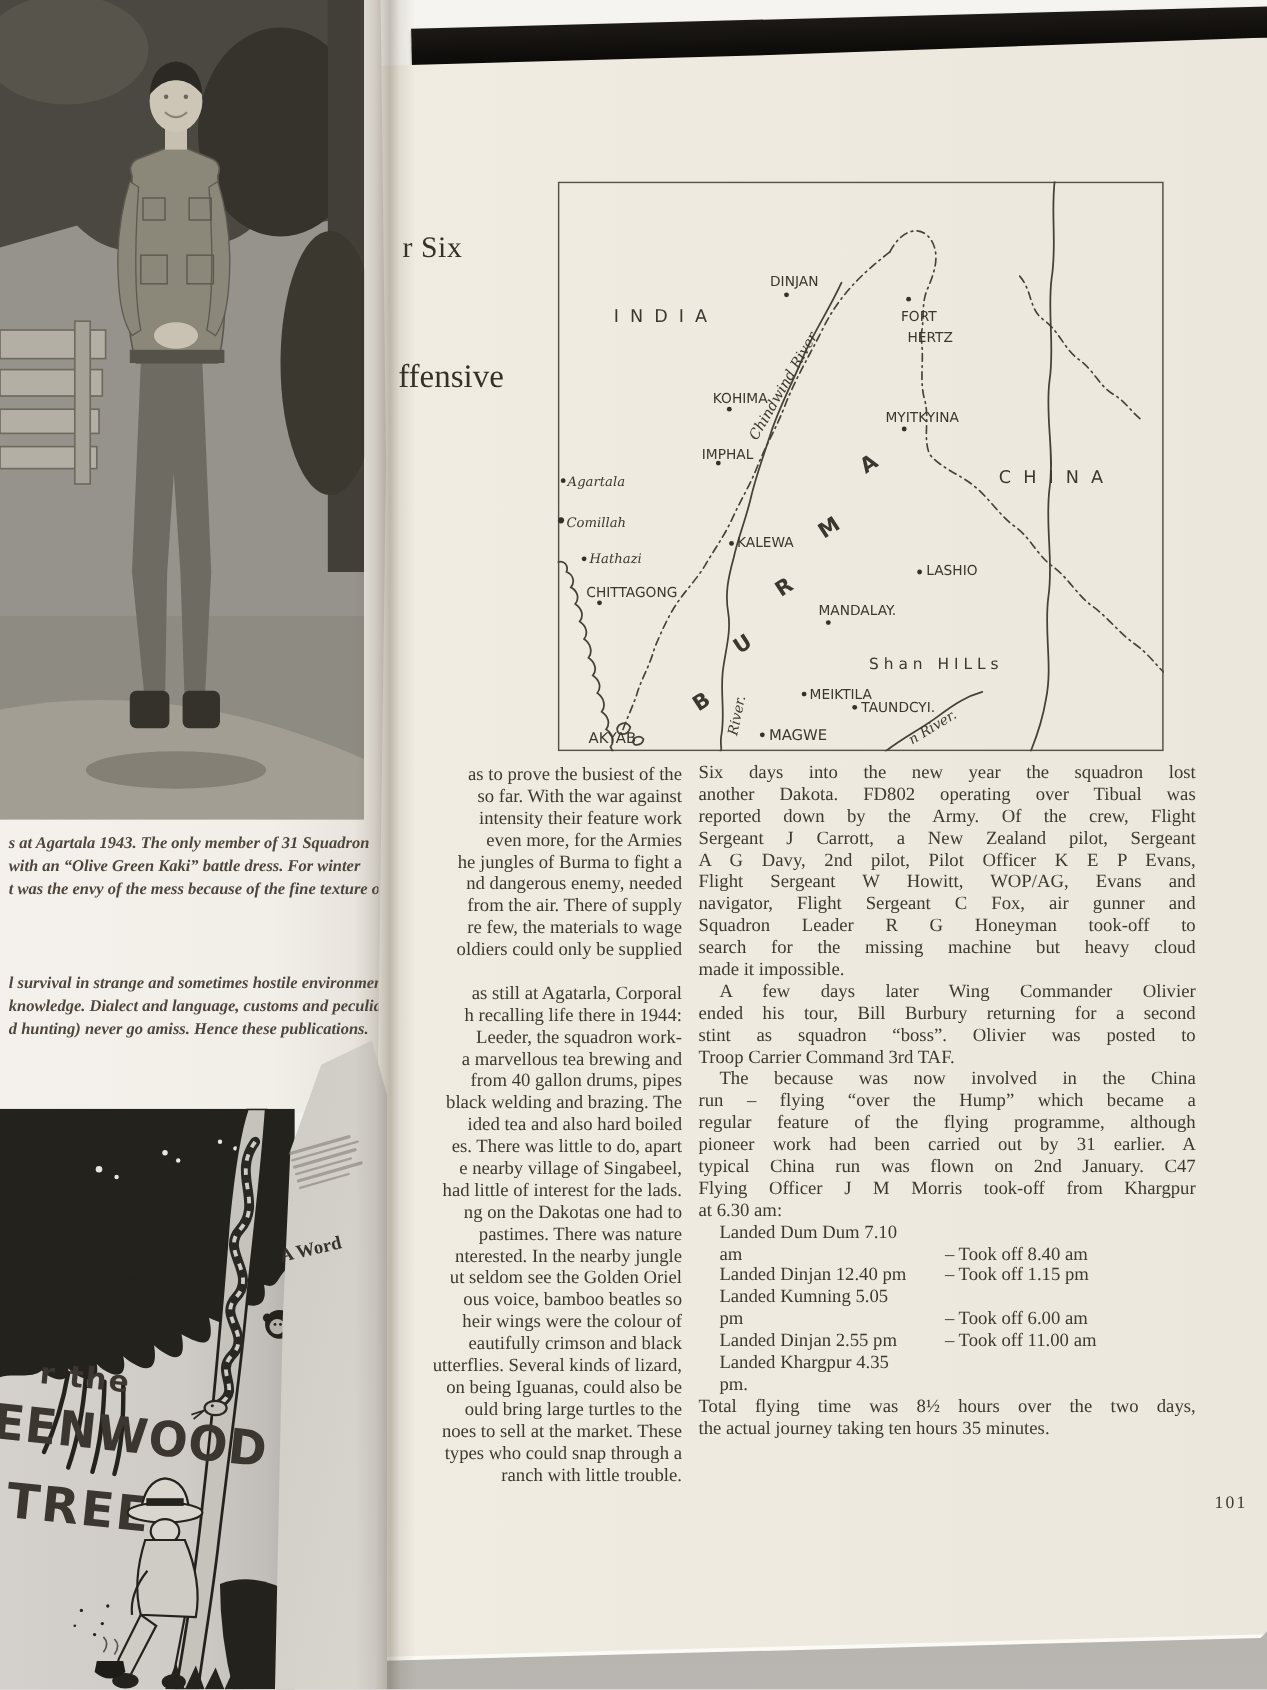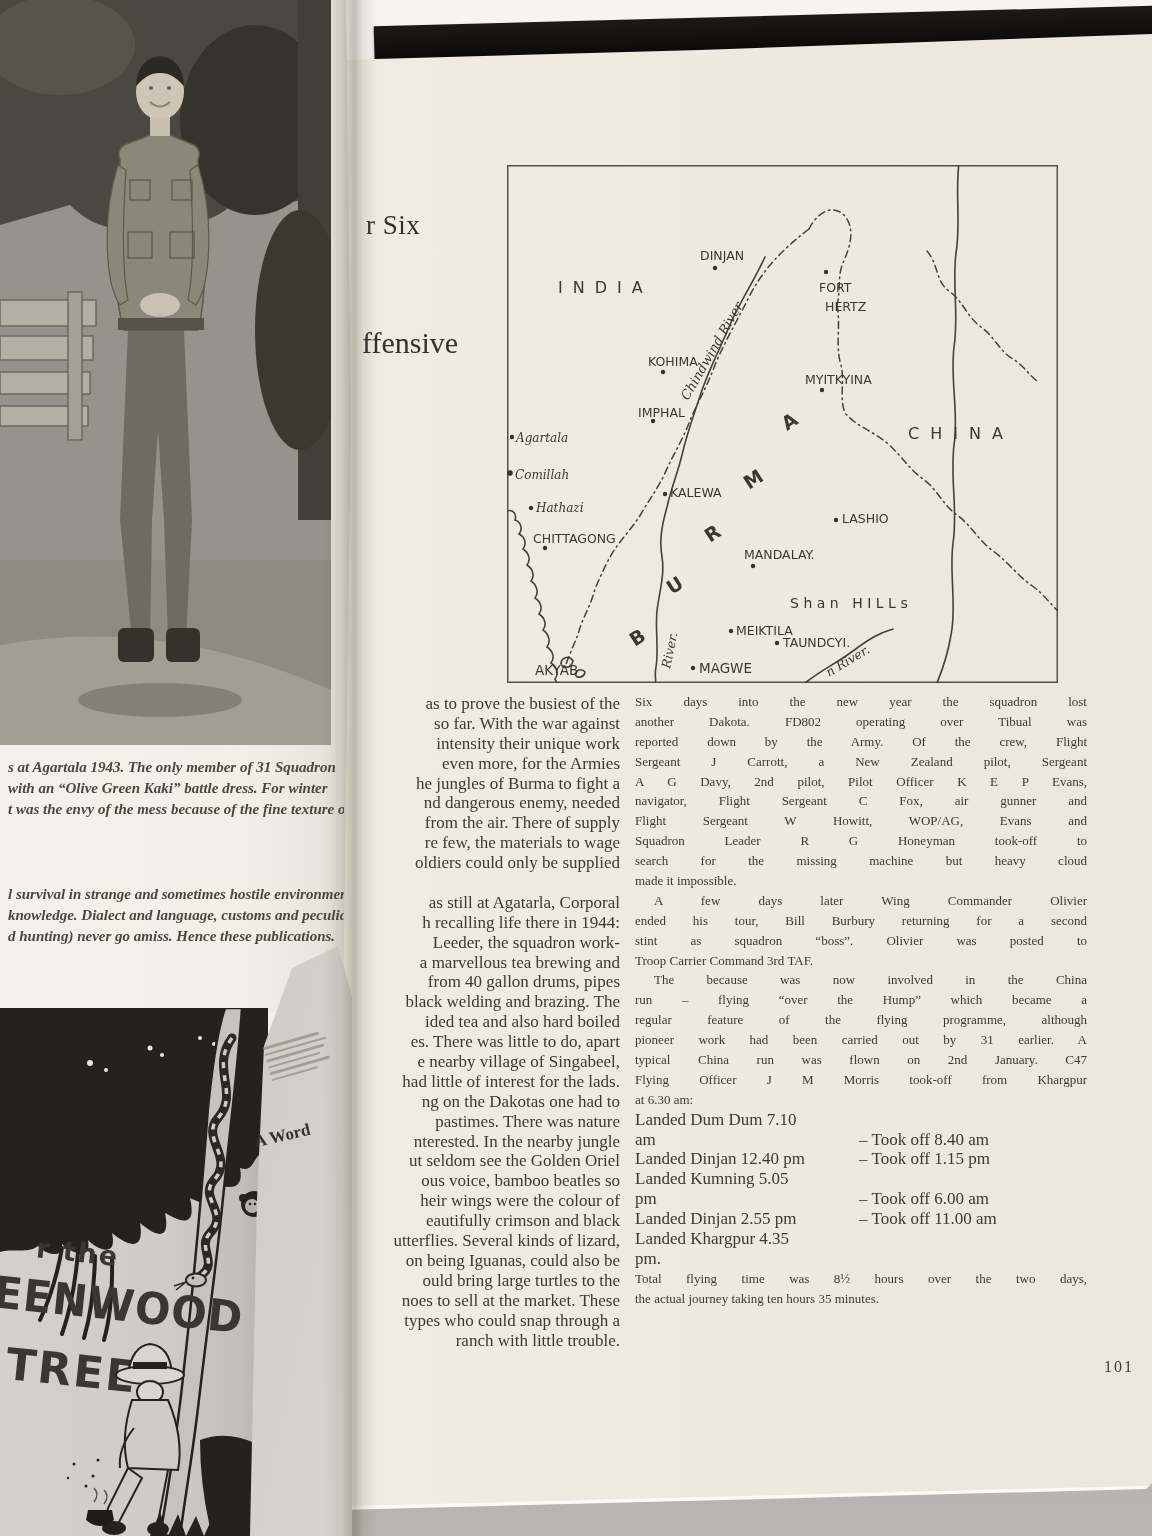--- a/index.html
+++ b/index.html
@@ -31,27 +31,27 @@
         clip-path:polygon(250px 1536px,257px 1200px,264px 1046px,292px 968px,338px 946px,352px 996px,352px 1536px);
         background:linear-gradient(102deg,#b5b2ac 0%,#cecbc5 30%,#e5e2dc 62%,#f8f6f2 84%,#d4d1cb 97%);}
   .crease{left:322px;top:0;width:56px;height:1536px;
           background:linear-gradient(90deg,rgba(74,62,44,0) 0%,rgba(74,62,44,.10) 35%,rgba(74,62,44,.30) 58%,rgba(74,62,44,.10) 74%,rgba(74,62,44,0) 100%);}
   
   .chapfrag{left:366px;top:210px;font-size:27px;color:#35302a;letter-spacing:.5px;}
   .titlefrag{left:362px;top:326px;font-size:30px;color:#35302a;}
   
   .col1{left:350px;top:694px;width:272px;font-family:Liberation Serif, serif;}
   .col2{left:635px;top:692px;width:452px;}
-  .cl{height:19.9px;line-height:19.9px;font-size:13px;color:#3e382e;}
+  .cl{height:19.9px;line-height:19.9px;font-size:17px;color:#3e382e;}
   .cl.j{text-align:justify;text-align-last:justify;}
   .cl.ind{padding-left:19px;}
   .clipline{position:relative;height:19.9px;overflow:hidden;}
   .clipline span{position:absolute;right:2px;top:0;white-space:nowrap;font-size:17px;line-height:19.9px;color:#3e382e;}
   .row{position:relative;height:19.9px;line-height:19.9px;font-size:17px;color:#3e382e;}
-  .row .rl{text-align:right;}
+  .row .rl{margin-left:19px;text-align:right;}
   .row .rr{position:absolute;left:224px;top:0;}
   .pageno{left:1104px;top:1358px;font-size:16px;letter-spacing:2px;color:#3f3a30;}
   
   .cap{width:344px;}
   .capline{position:relative;height:21px;overflow:hidden;}
   .capline span{position:absolute;left:8px;top:0;white-space:nowrap;
       font-style:italic;font-weight:bold;font-size:15px;line-height:21px;color:#4e463c;}
   .cap1{left:0;top:757px;}
   .cap2{left:0;top:884px;}
   
@@ -148,21 +148,21 @@
   </svg>
 
   <div class="abs col1">
       <div class="clipline">
         <span>as to prove the busiest of the</span>
       </div>
       <div class="clipline">
         <span>so far. With the war against</span>
       </div>
       <div class="clipline">
-        <span>intensity their unique work</span>
+        <span>intensity their feature work</span>
       </div>
       <div class="clipline">
         <span>even more, for the Armies</span>
       </div>
       <div class="clipline">
         <span>he jungles of Burma to fight a</span>
       </div>
       <div class="clipline">
         <span>nd dangerous enemy, needed</span>
       </div>
@@ -247,22 +247,22 @@
       <div class="clipline">
         <span>ranch with little trouble.</span>
       </div>
     </div>
   <div class="abs col2">
       <div class="cl j">Six days into the new year the squadron lost</div>
       <div class="cl j">another Dakota. FD802 operating over Tibual was</div>
       <div class="cl j">reported down by the Army. Of the crew, Flight</div>
       <div class="cl j">Sergeant J Carrott, a New Zealand pilot, Sergeant</div>
       <div class="cl j">A G Davy, 2nd pilot, Pilot Officer K E P Evans,</div>
+      <div class="cl j">Flight Sergeant W Howitt, WOP/AG, Evans and</div>
       <div class="cl j">navigator, Flight Sergeant C Fox, air gunner and</div>
-      <div class="cl j">Flight Sergeant W Howitt, WOP/AG, Evans and</div>
       <div class="cl j">Squadron Leader R G Honeyman took-off to</div>
       <div class="cl j">search for the missing machine but heavy cloud</div>
       <div class="cl ">made it impossible.</div>
       <div class="cl j ind">A few days later Wing Commander Olivier</div>
       <div class="cl j">ended his tour, Bill Burbury returning for a second</div>
       <div class="cl j">stint as squadron “boss”. Olivier was posted to</div>
       <div class="cl ">Troop Carrier Command 3rd TAF.</div>
       <div class="cl j ind">The because was now involved in the China</div>
       <div class="cl j">run – flying “over the Hump” which became a</div>
       <div class="cl j">regular feature of the flying programme, although</div>

